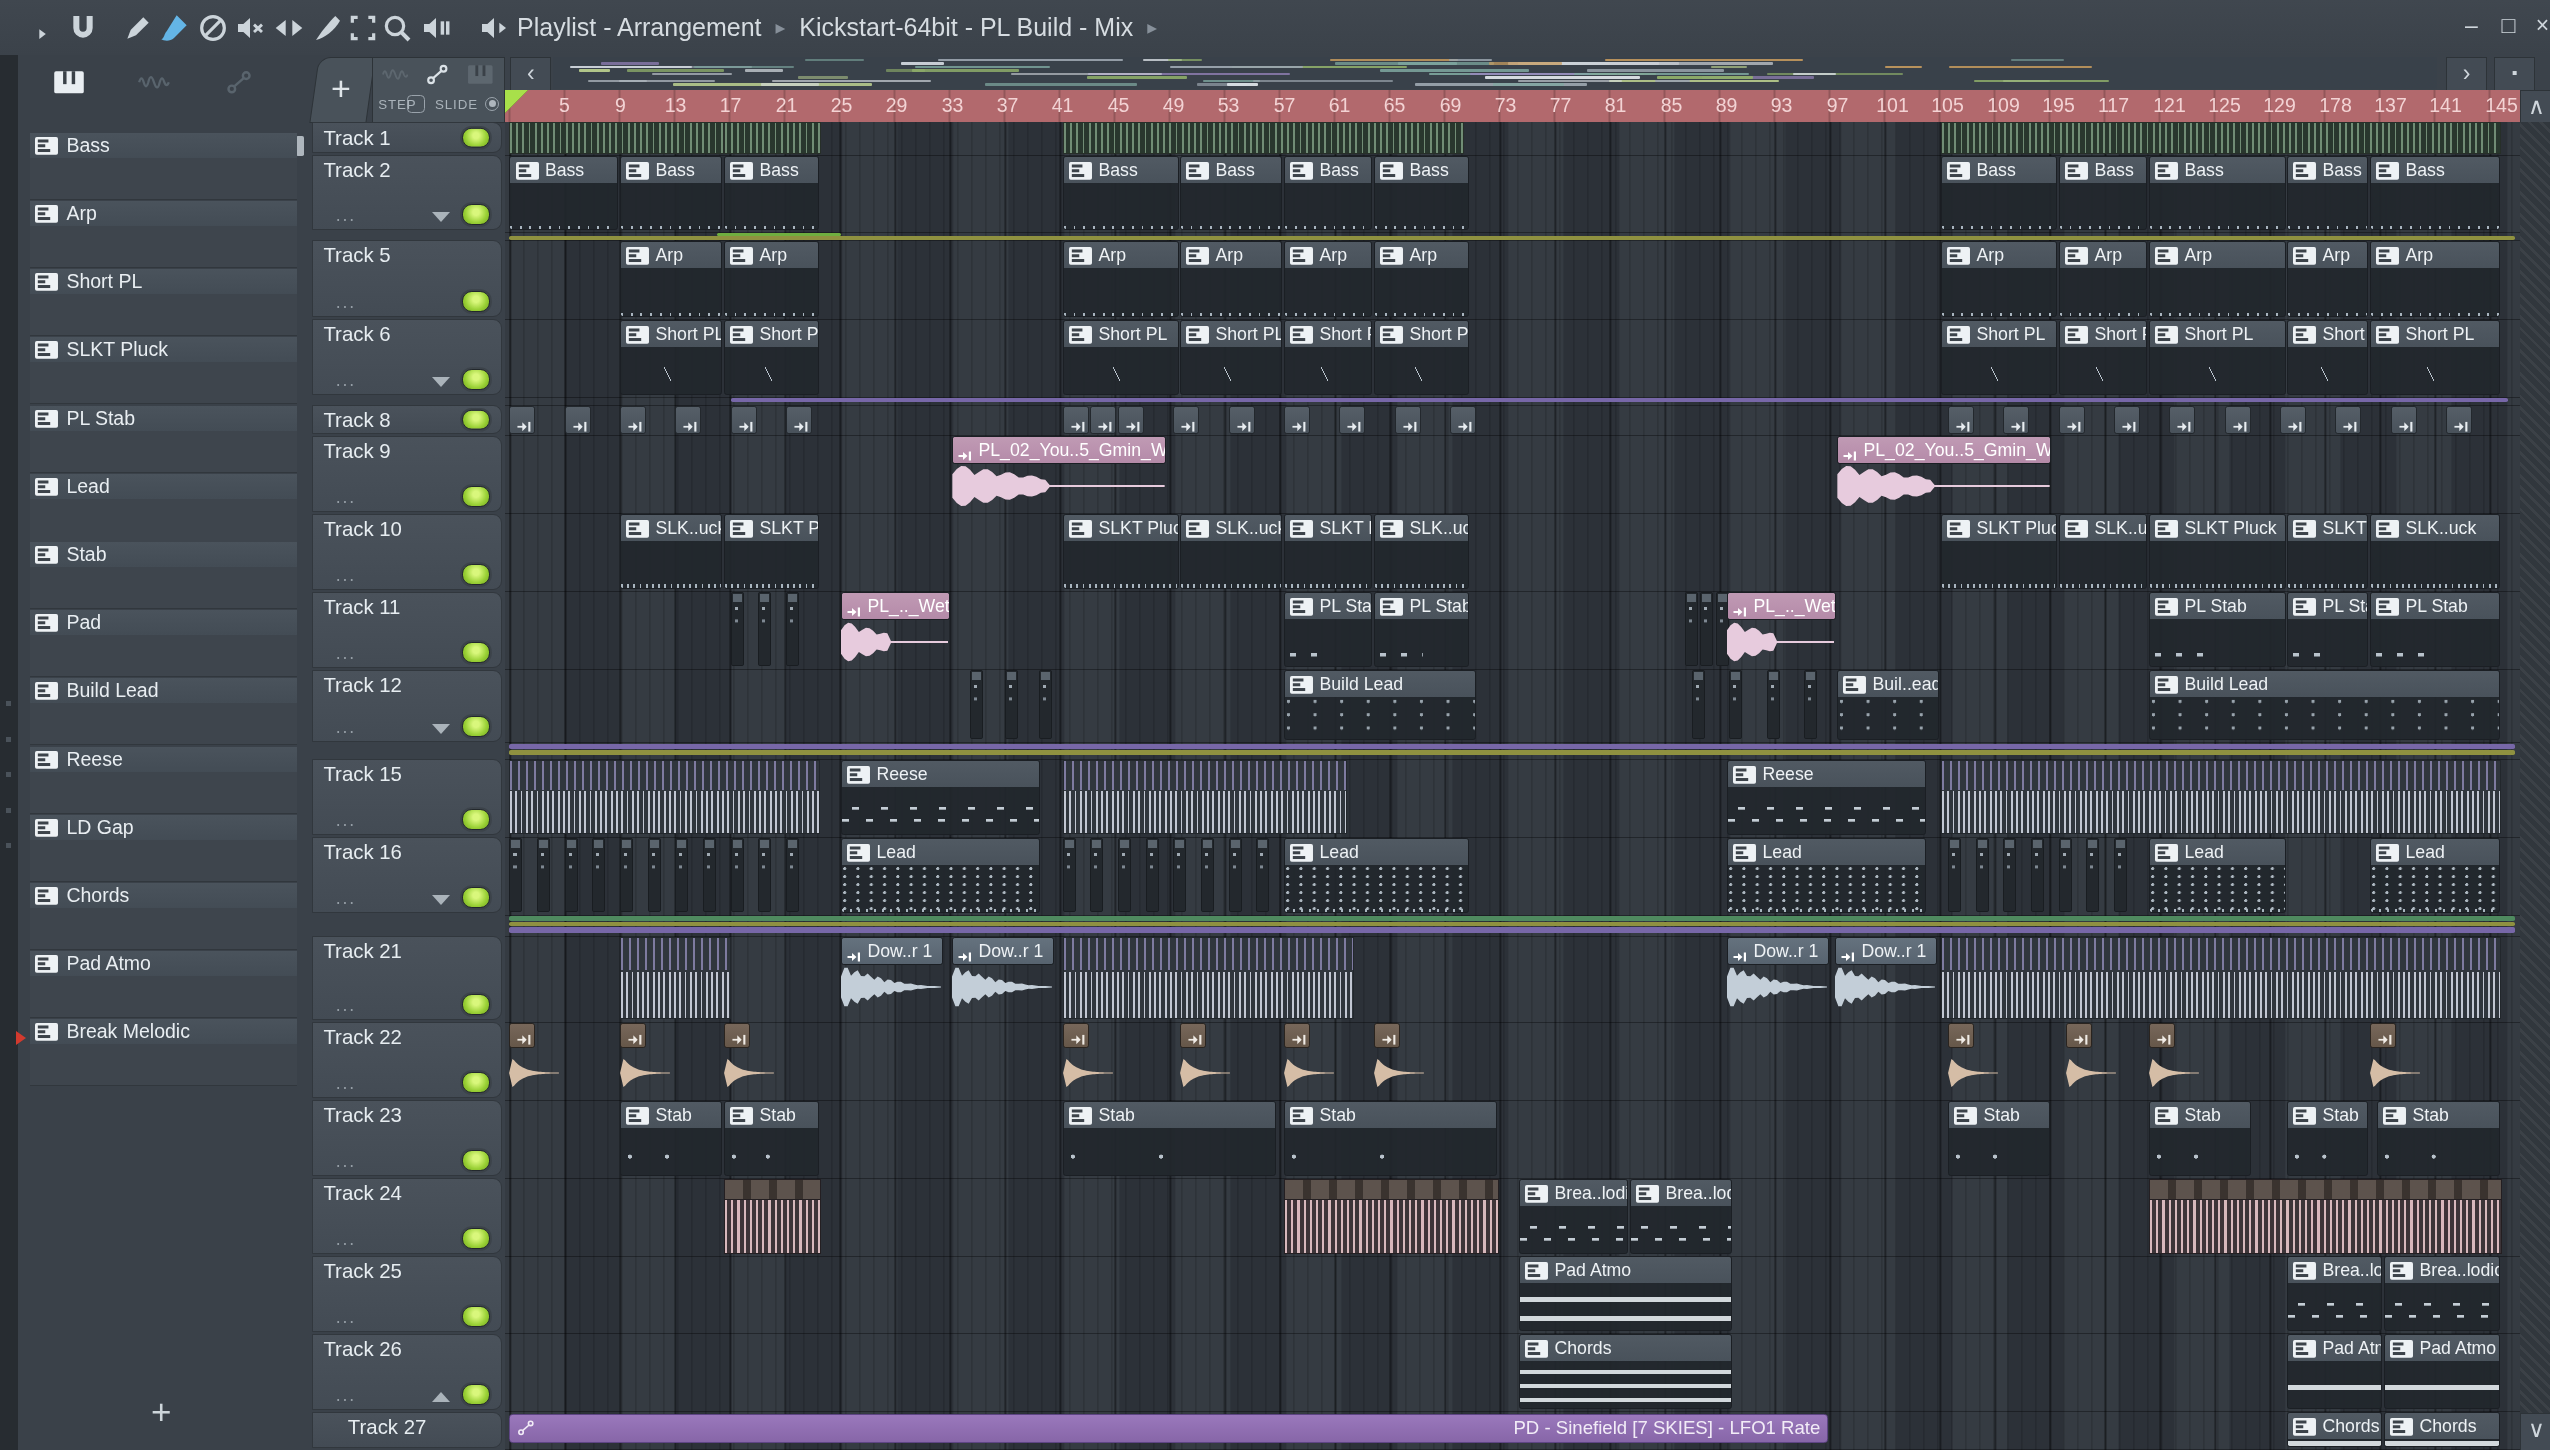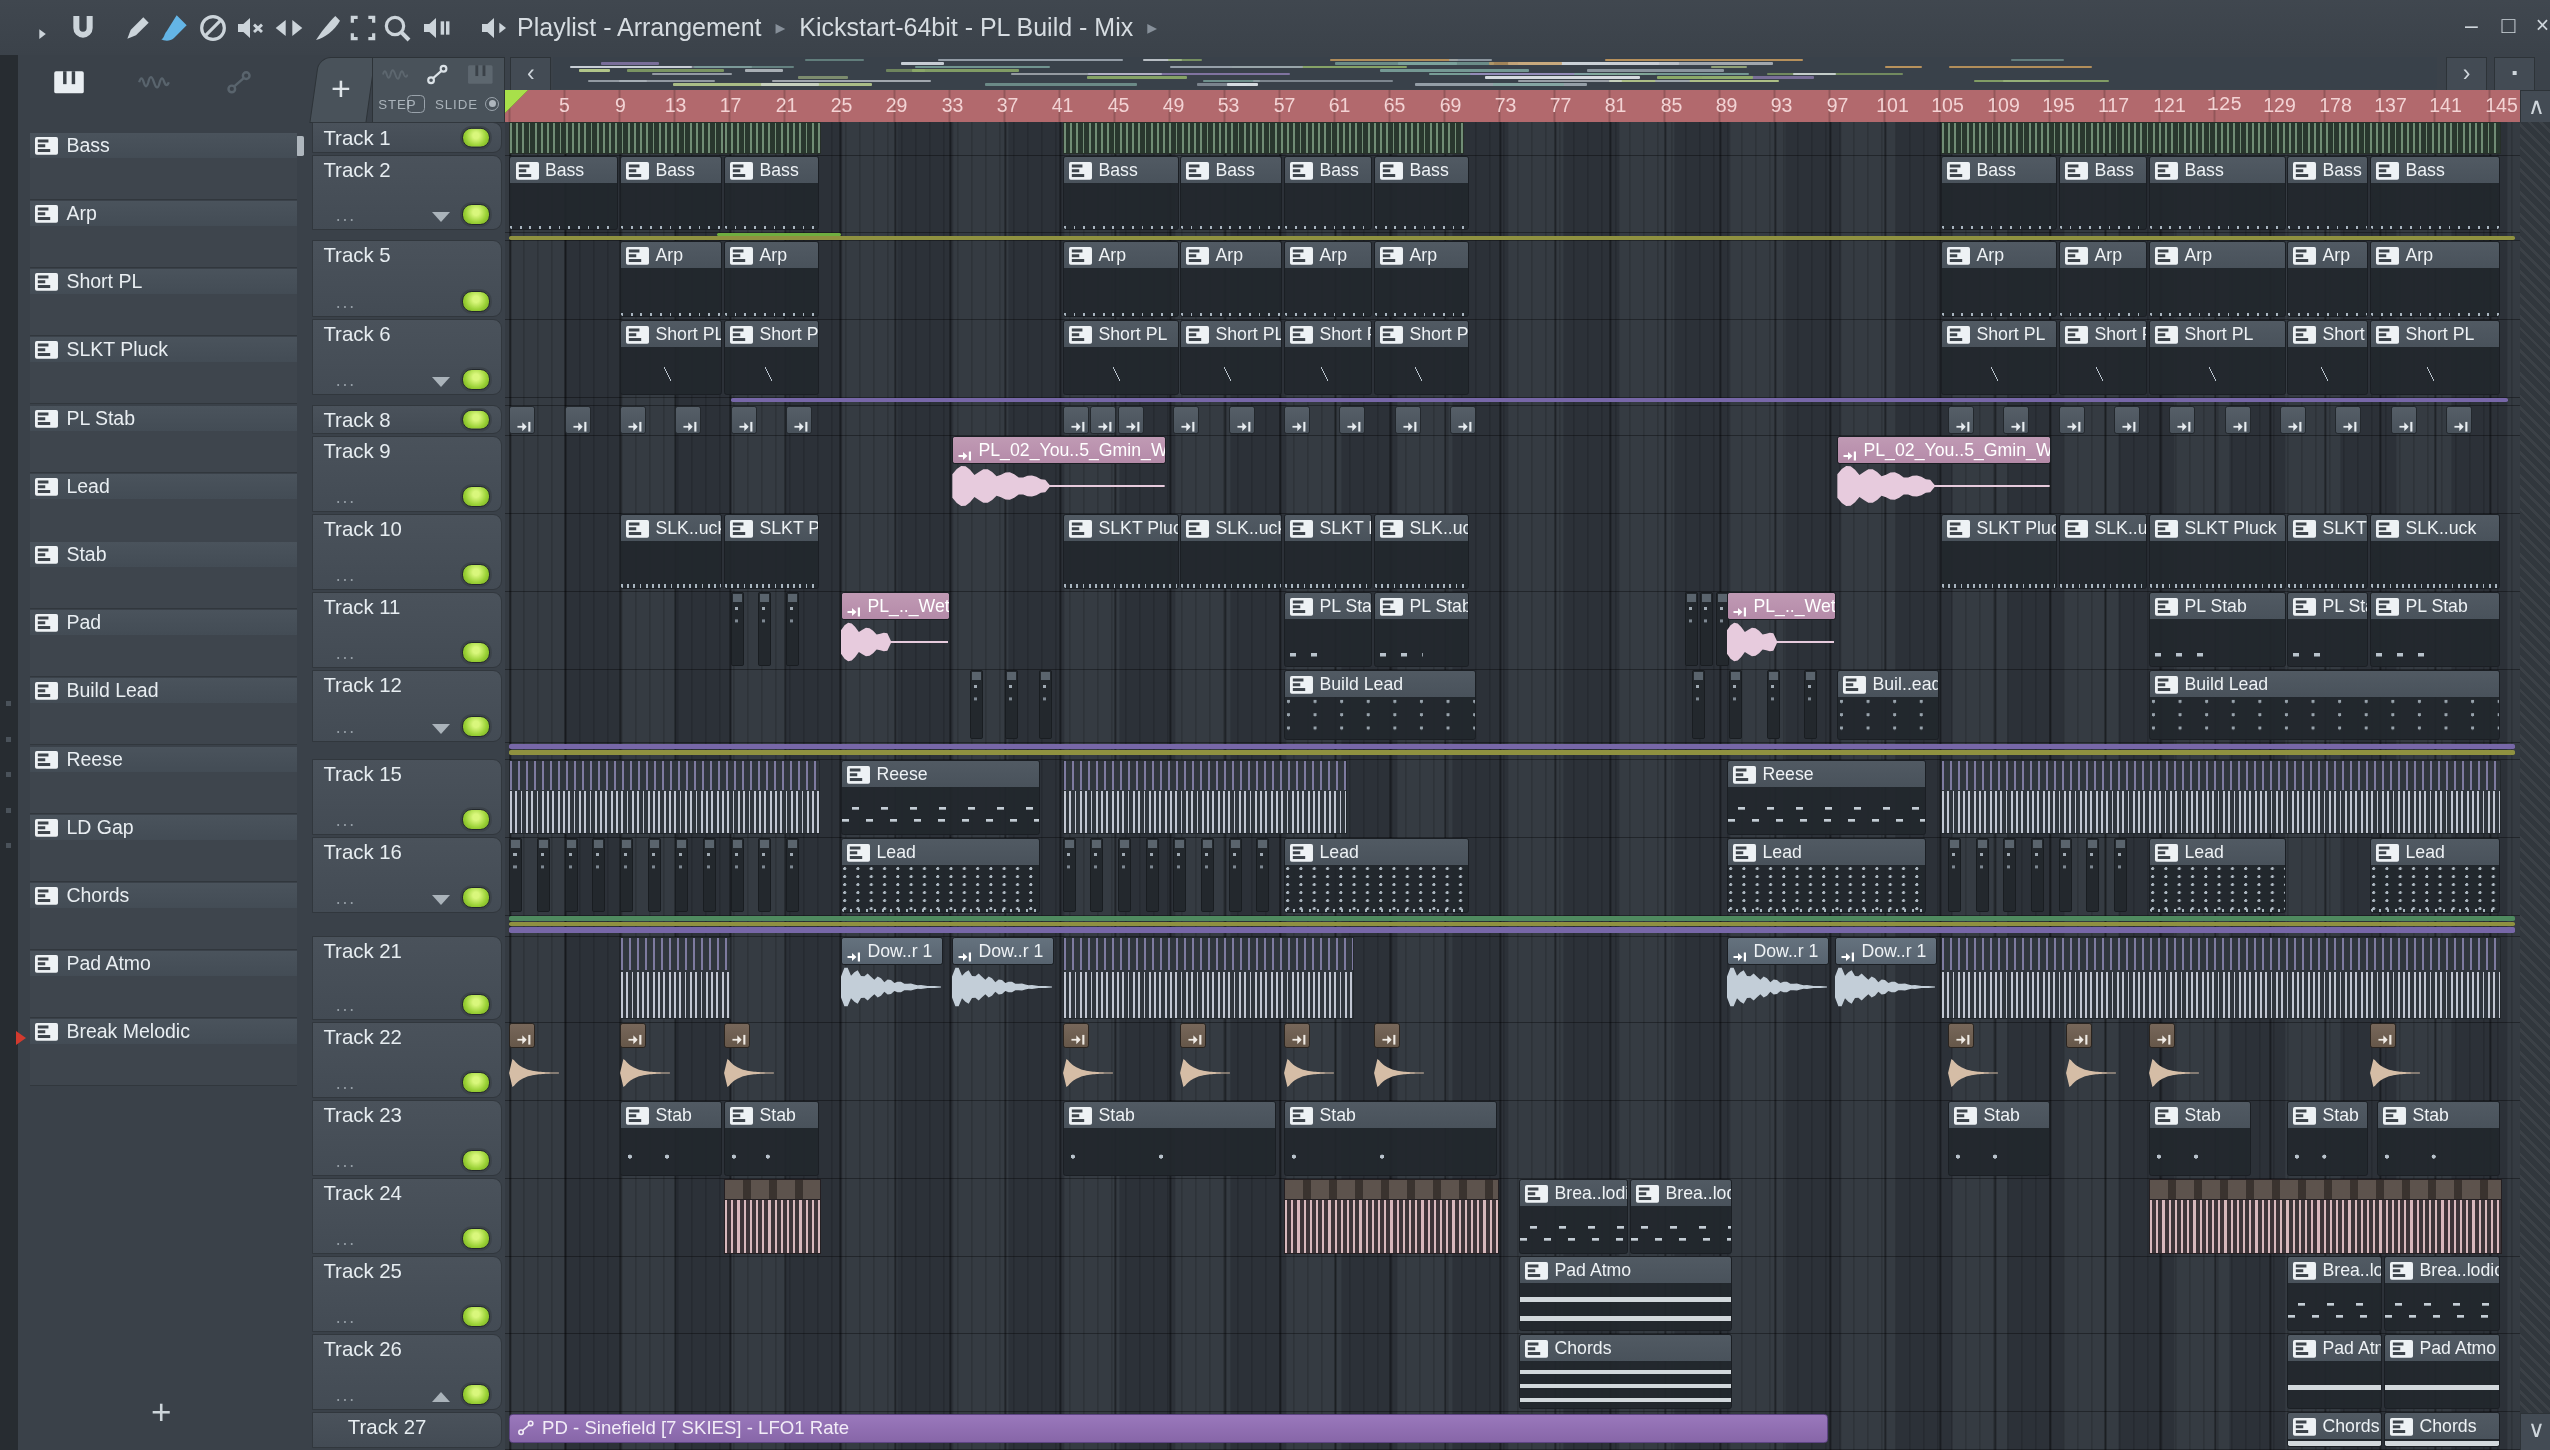--- a/index.html
+++ b/index.html
@@ -120,21 +120,21 @@
   .k2w{position:absolute;}
   .sg{position:absolute;top:0;bottom:0.9px;background:repeating-linear-gradient(90deg,rgba(156,196,160,0.55) 0 1.8px,rgba(25,40,30,0.55) 1.8px 6.2px),#3c4a41;border:0.9px solid #272f29;}
   .sl{position:absolute;top:0.9px;bottom:2.7px;background:#30363d;border:0.9px solid #22272c;}
   .sl .a{position:absolute;left:0;right:0;top:0;height:40%;background:repeating-linear-gradient(90deg,rgba(146,140,185,0.8) 0 1.8px,transparent 1.8px 8px);}
   .sl .b{position:absolute;left:0;right:0;top:42%;bottom:0;background:repeating-linear-gradient(90deg,rgba(219,224,236,0.85) 0 1.8px,transparent 1.8px 5.3px);}
   .sp{position:absolute;top:0.9px;bottom:1.8px;background:#3d3438;border:0.9px solid #241f22;}
   .sp .ar{position:absolute;left:0;right:0;top:0;height:19.5px;background:repeating-linear-gradient(90deg,#5d534d 0 17.7px,#3a332f 17.7px 26px);border-bottom:0.9px solid #241f22;}
   .sp .st{position:absolute;left:0;right:0;top:20.4px;bottom:0;background:repeating-linear-gradient(90deg,rgba(232,198,202,0.9) 0 2.2px,transparent 2.2px 6.2px);}
   .autoclip{position:absolute;top:2.7px;height:29px;background:linear-gradient(#9a78bc,#8766a8);
             border:0.9px solid #5e4584;border-radius:3.5px;color:#f2ecf7;display:flex;align-items:center;
-            gap:7px;padding:0 7px;font-size:18.6px;white-space:nowrap;box-sizing:border-box;}
+            gap:7px;padding:0 7px;font-size:18.6px;white-space:nowrap;box-sizing:border-box;justify-content:space-between;}
   .autoclip svg{width:17.7px;height:17.7px;flex:0 0 17.7px;}
   
   .p-ticks{background-image:repeating-linear-gradient(90deg,#a9b5bf 0 1.8px,transparent 1.8px 9.7px);background-repeat:no-repeat;background-size:100% 3.5px;background-position:0 100%;}
   .p-ticksd{background-image:repeating-linear-gradient(90deg,#a9b5bf 0 1.8px,transparent 1.8px 6.2px);background-repeat:no-repeat;background-size:100% 4.4px;background-position:0 100%;}
   .p-slash{background-image:linear-gradient(65deg,transparent 46%,#b9c3cc 46% 54%,transparent 54%);background-repeat:no-repeat;background-size:7px 14px;background-position:46% 60%;}
   .p-dashes{background-image:repeating-linear-gradient(90deg,#b9c3cc 0 6.2px,transparent 6.2px 21px);background-repeat:no-repeat;background-size:46% 3.5px;background-position:5.3px 78%;}
   .p-steps{background-image:repeating-linear-gradient(90deg,#c4cdd5 0 7px,transparent 7px 24px),repeating-linear-gradient(90deg,#c4cdd5 0 7px,transparent 7px 29px);background-repeat:no-repeat;background-size:100% 2.7px,100% 2.7px;background-position:0 72%,9.7px 42%;}
   .p-scatter{background-image:radial-gradient(circle at 3.5px 3.5px,#99a4ad 1.5px,transparent 1.9px);background-size:26.6px 13.3px;}
   .p-scatterd{background-image:radial-gradient(circle at 2.7px 2.7px,#aeb9c2 1.3px,transparent 1.8px),repeating-linear-gradient(90deg,#a9b5bf 0 1.8px,transparent 1.8px 8px);background-size:13.3px 8px,100% 3.5px;background-repeat:repeat,no-repeat;background-position:0 0,0 100%;}
   .p-sparse2{background-image:radial-gradient(circle at 8.9px 60%,#b9c3cc 1.8px,transparent 2.3px),radial-gradient(circle at 46% 60%,#b9c3cc 1.8px,transparent 2.3px);}
@@ -621,21 +621,21 @@
         <span class="rtick" style="left: 1147px;">85</span>
         <span class="rtick" style="left: 1202px;">89</span>
         <span class="rtick" style="left: 1257px;">93</span>
         <span class="rtick" style="left: 1313px;">97</span>
         <span class="rtick" style="left: 1368px;">101</span>
         <span class="rtick" style="left: 1423px;">105</span>
         <span class="rtick" style="left: 1479px;">109</span>
         <span class="rtick" style="left: 1534px;">195</span>
         <span class="rtick" style="left: 1589px;">117</span>
         <span class="rtick" style="left: 1645px;">121</span>
-        <span class="rtick" style="left: 1700px; font-family: Liberation Mono, monospace;">125</span>
+        <span class="rtick" style="left: 1700px;">125</span>
         <span class="rtick" style="left: 1755px;">129</span>
         <span class="rtick" style="left: 1811px;">178</span>
         <span class="rtick" style="left: 1866px;">137</span>
         <span class="rtick" style="left: 1921px;">141</span>
         <span class="rtick" style="left: 1977px;">145</span>
       </div>
     <div id="playhead"></div>
     <div class="navbtn" id="rup">∧</div>
     <div id="scrollstrip"></div>
     <div id="grid">

